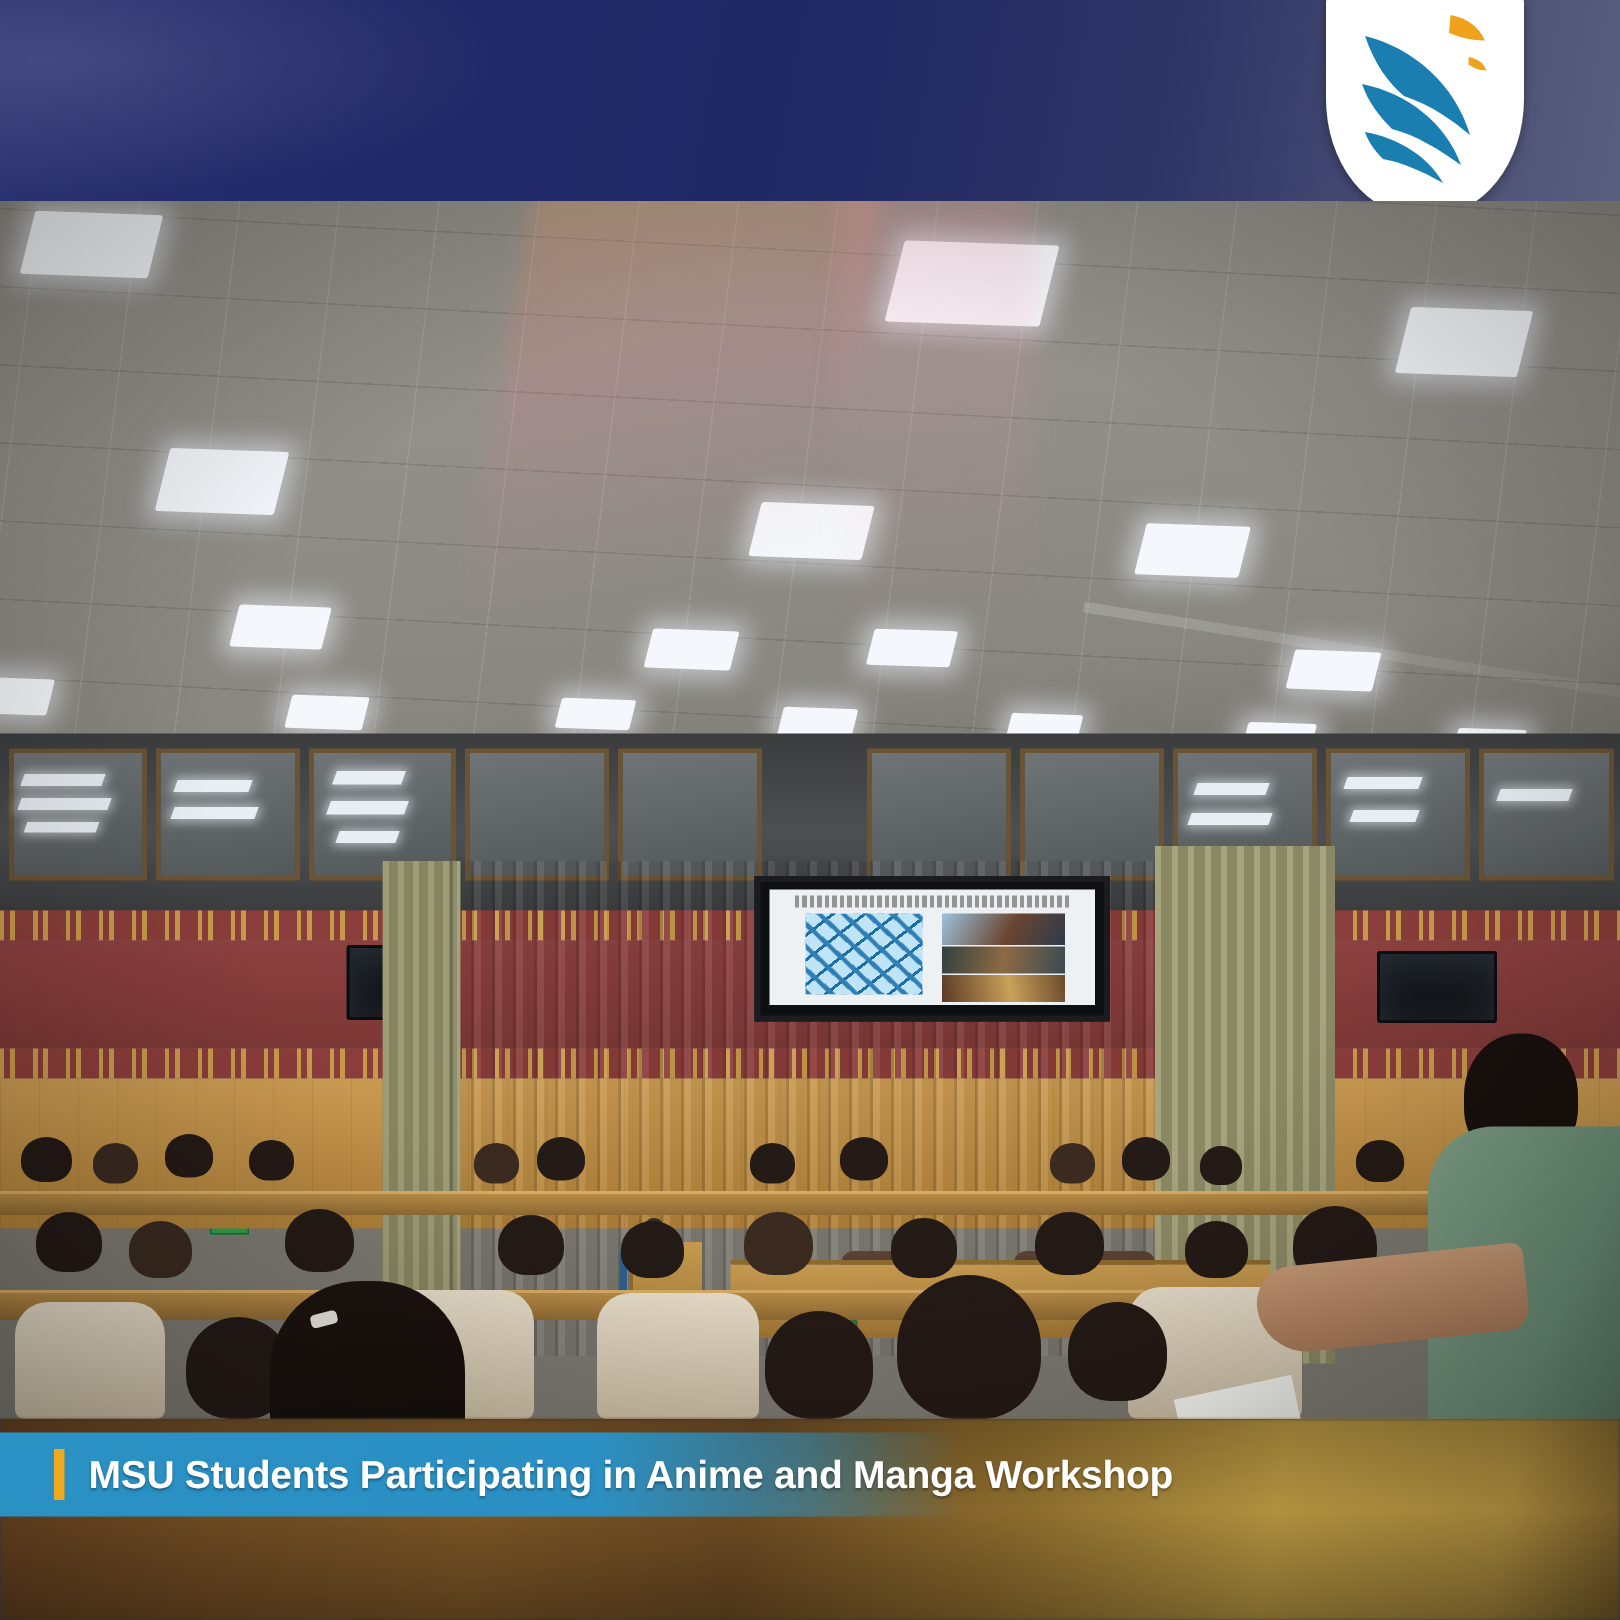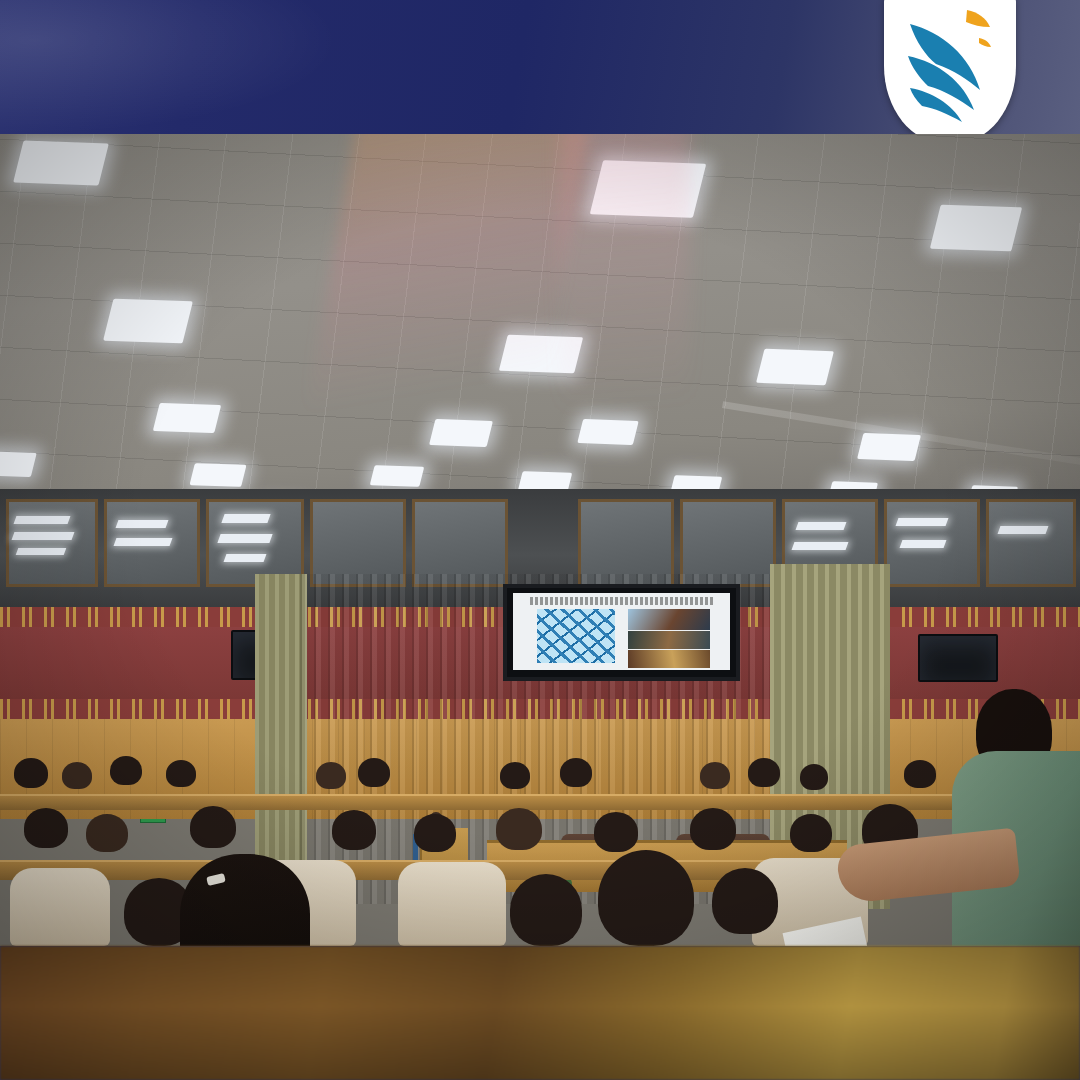--- a/index.html
+++ b/index.html
@@ -475,14 +475,18 @@
       <div class="fg-head"></div>
       <div class="fg-shirt"></div>
       <div class="fg-arm"></div>
     </div>
 
     <div class="vig"></div>
   </div>
 
   <div class="bottom-strip"></div>
 
+  <div class="caption">
+    <div class="caption-accent"></div>
+    <div class="caption-text">MSU Students Participating in Anime and Manga Workshop</div>
+  </div>
 
 </div>
 
 </body></html>

